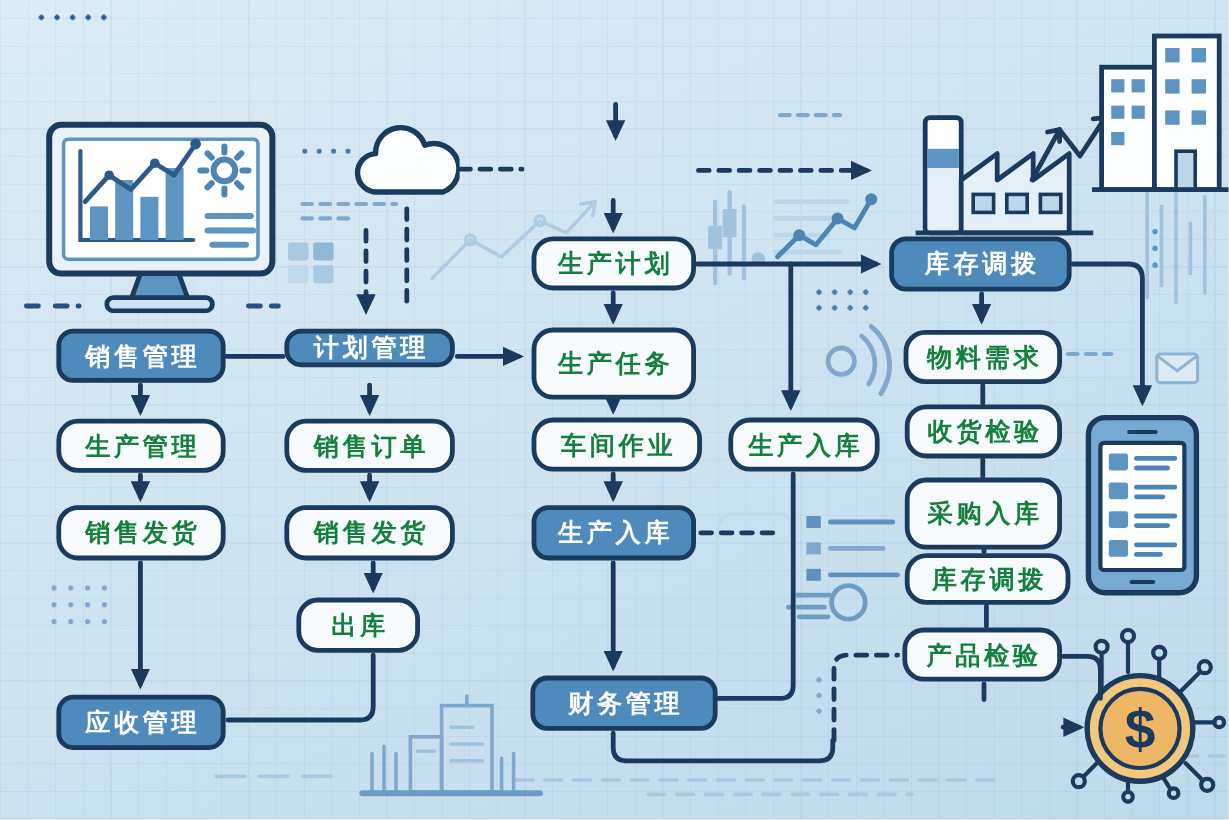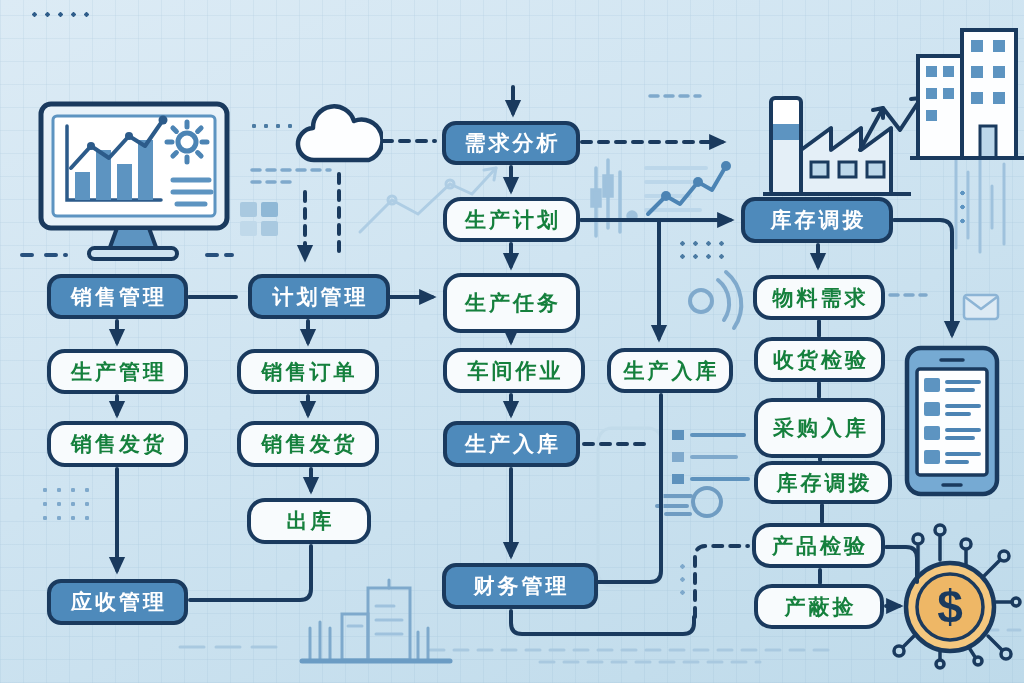--- a/index.html
+++ b/index.html
@@ -285,23 +285,20 @@
       <path d="M305,192 V258" marker-end="url(#ah)"></path>
       <path d="M584,444 H649"></path>
       <path d="M695,617 V557 q0,-11 11,-11 h42"></path>
     </g>
     <g stroke="#27507d" stroke-width="4" stroke-linecap="round" stroke-dasharray="10 9">
       <path d="M22,255 H34 M46,255 H66 M207,255 H232"></path>
     </g>
   </svg>
 
 
-  <div class="node blue" style="left:442px;top:121px;width:138px;height:44px">
-      <span>需求分析</span>
-    </div>
   <div class="node white" style="left:443px;top:197px;width:137px;height:45px">
       <span>生产计划</span>
     </div>
   <div class="node white" style="left:443px;top:273px;width:137px;height:60px">
       <span>生产任务</span>
     </div>
   <div class="node white" style="left:443px;top:348px;width:142px;height:45px">
       <span>车间作业</span>
     </div>
   <div class="node blue" style="left:443px;top:421px;width:137px;height:46px">
@@ -317,30 +314,30 @@
   <div class="node white" style="left:47px;top:349px;width:141px;height:45px">
       <span>生产管理</span>
     </div>
   <div class="node white" style="left:47px;top:421px;width:141px;height:46px">
       <span>销售发货</span>
     </div>
   <div class="node blue" style="left:47px;top:579px;width:141px;height:46px">
       <span>应收管理</span>
     </div>
 
-  <div class="node blue" style="left:248px;top:274px;width:142px;height:45px">
+  <div class="node blue" style="left:237px;top:274px;width:142px;height:32px">
       <span>计划管理</span>
     </div>
   <div class="node white" style="left:237px;top:349px;width:142px;height:45px">
       <span>销售订单</span>
     </div>
   <div class="node white" style="left:237px;top:421px;width:142px;height:46px">
       <span>销售发货</span>
     </div>
-  <div class="node white" style="left:247px;top:498px;width:124px;height:46px">
+  <div class="node white" style="left:247px;top:498px;width:103px;height:46px">
       <span>出库</span>
     </div>
 
   <div class="node white" style="left:607px;top:348px;width:126px;height:45px">
       <span>生产入库</span>
     </div>
 
   <div class="node blue" style="left:741px;top:197px;width:152px;height:46px">
       <span>库存调拨</span>
     </div>
@@ -352,16 +349,13 @@
     </div>
   <div class="node white" style="left:754px;top:398px;width:131px;height:60px">
       <span>采购入库</span>
     </div>
   <div class="node white" style="left:754px;top:461px;width:138px;height:43px">
       <span>库存调拨</span>
     </div>
   <div class="node white" style="left:752px;top:523px;width:133px;height:45px">
       <span>产品检验</span>
     </div>
-  <div class="node white" style="left:754px;top:584px;width:130px;height:45px">
-      <span>产蔽捡</span>
-    </div>
 </div>
 
 </body></html>

